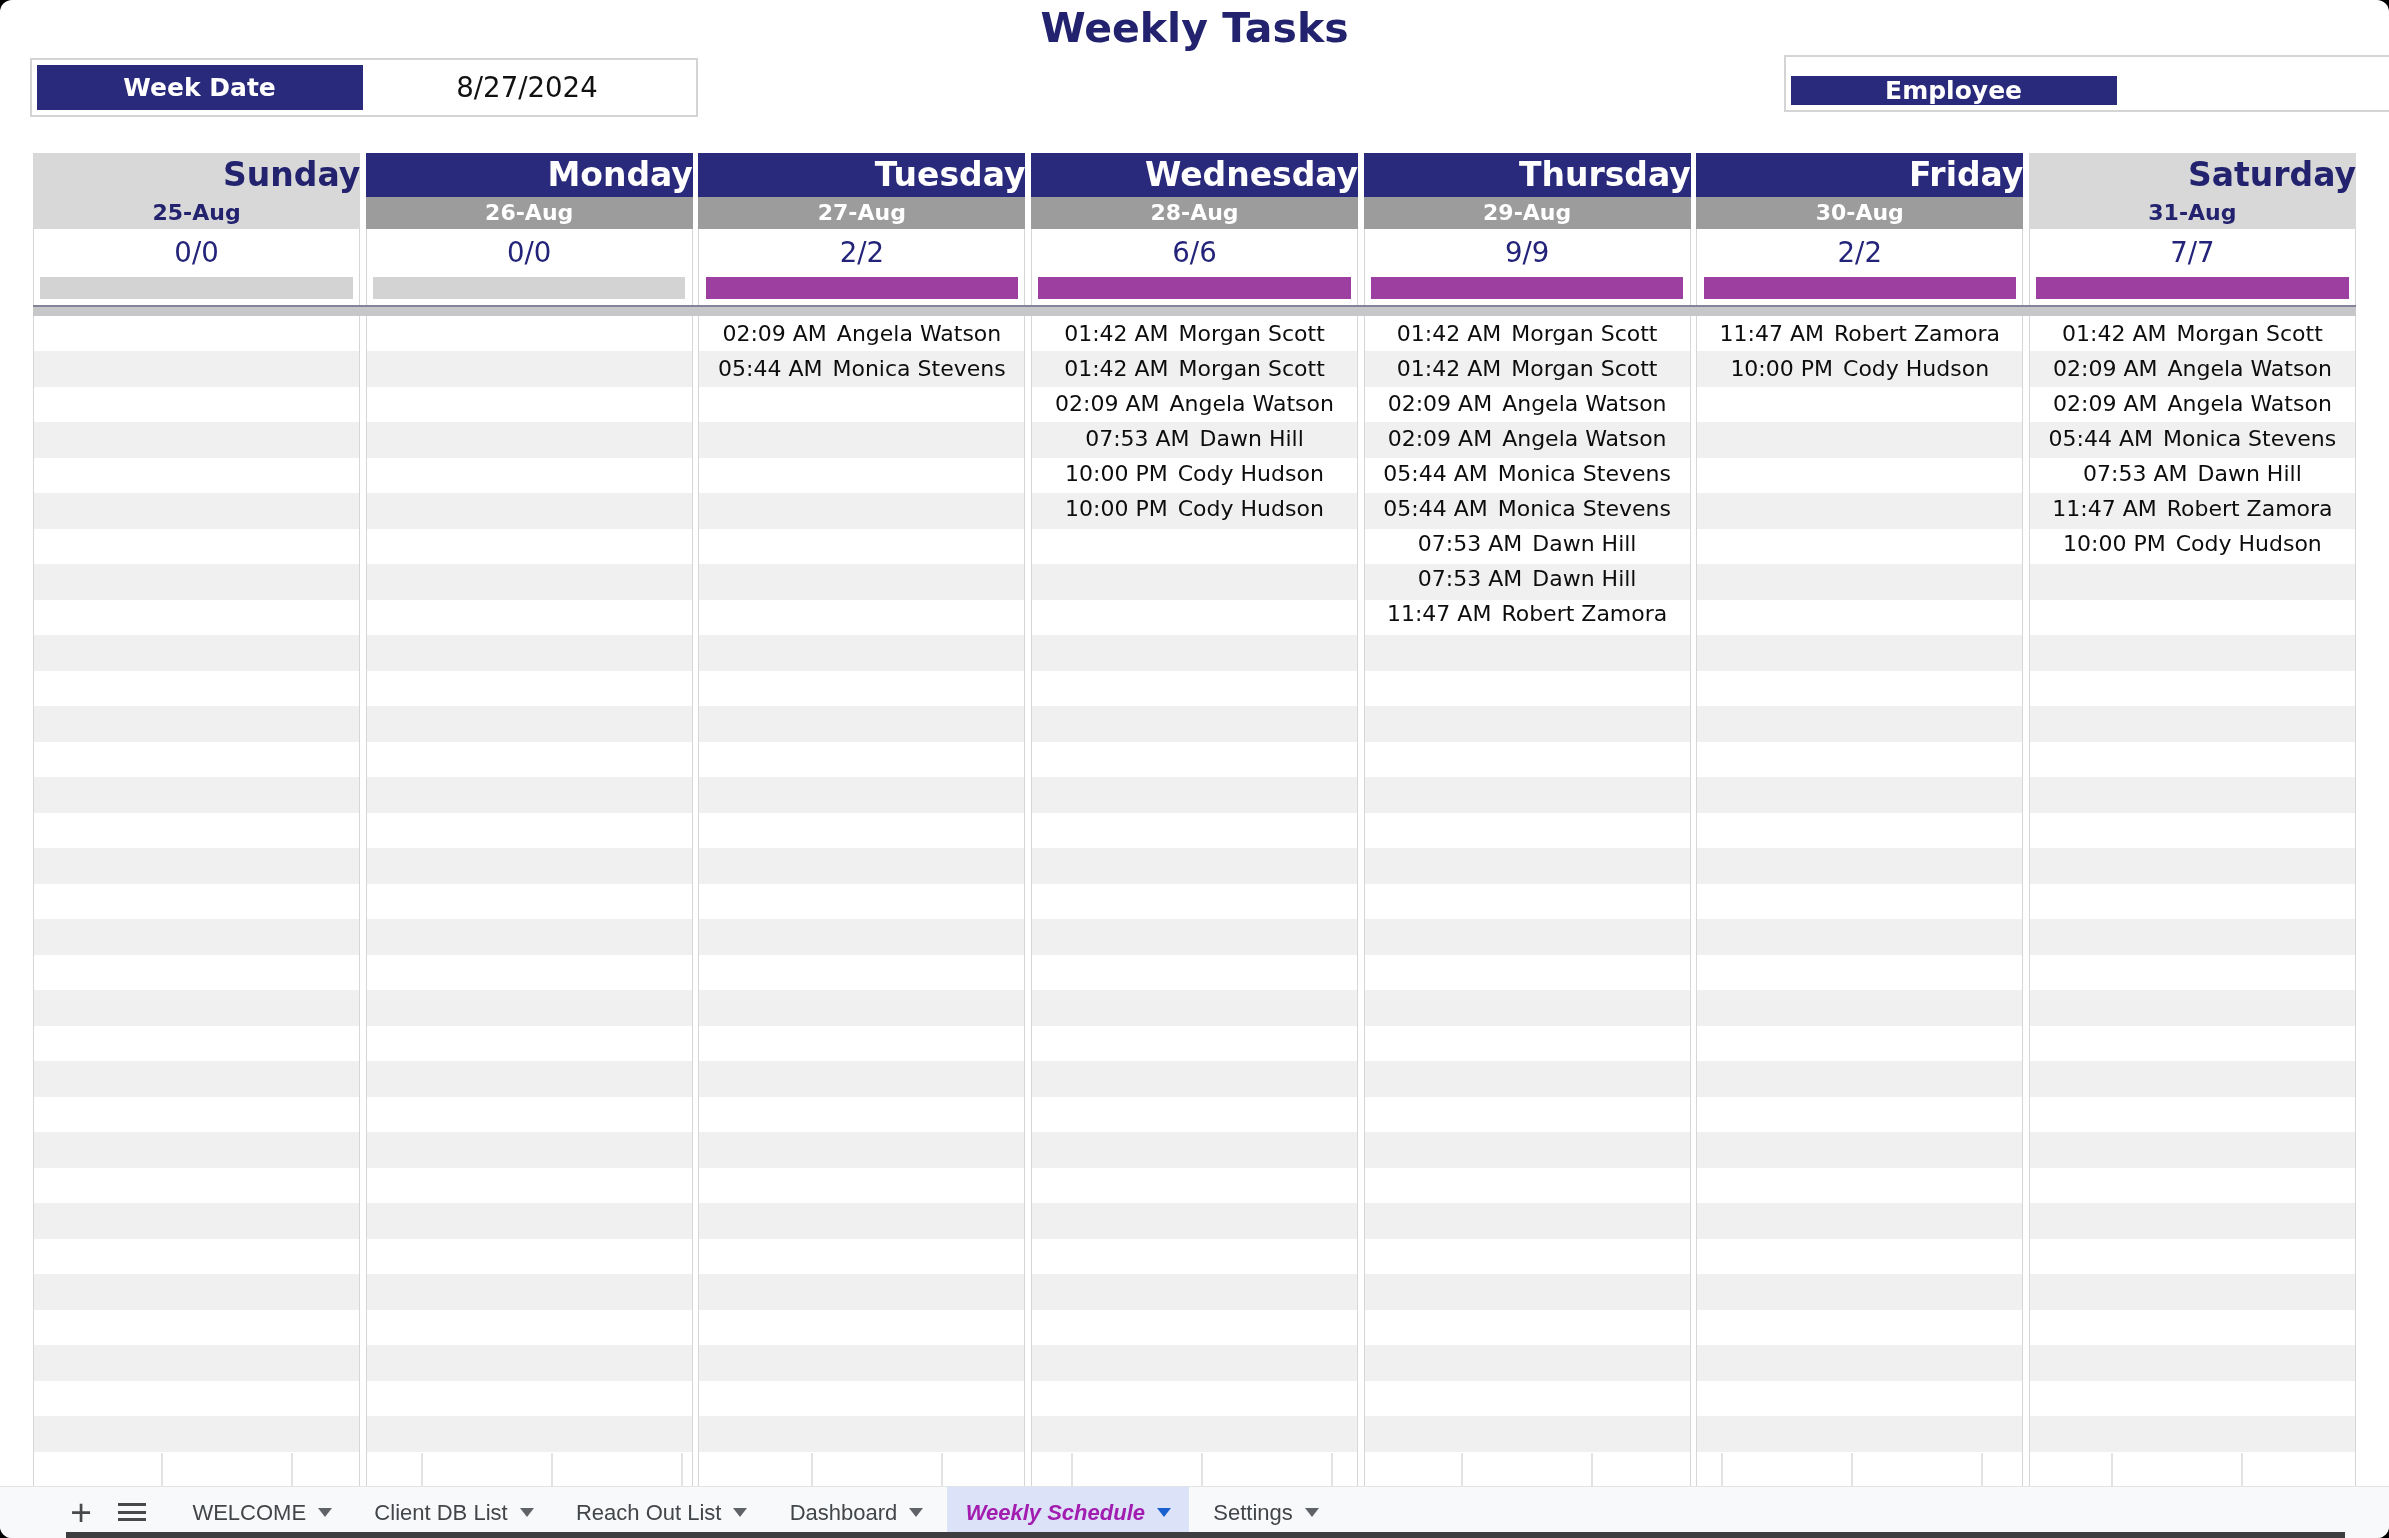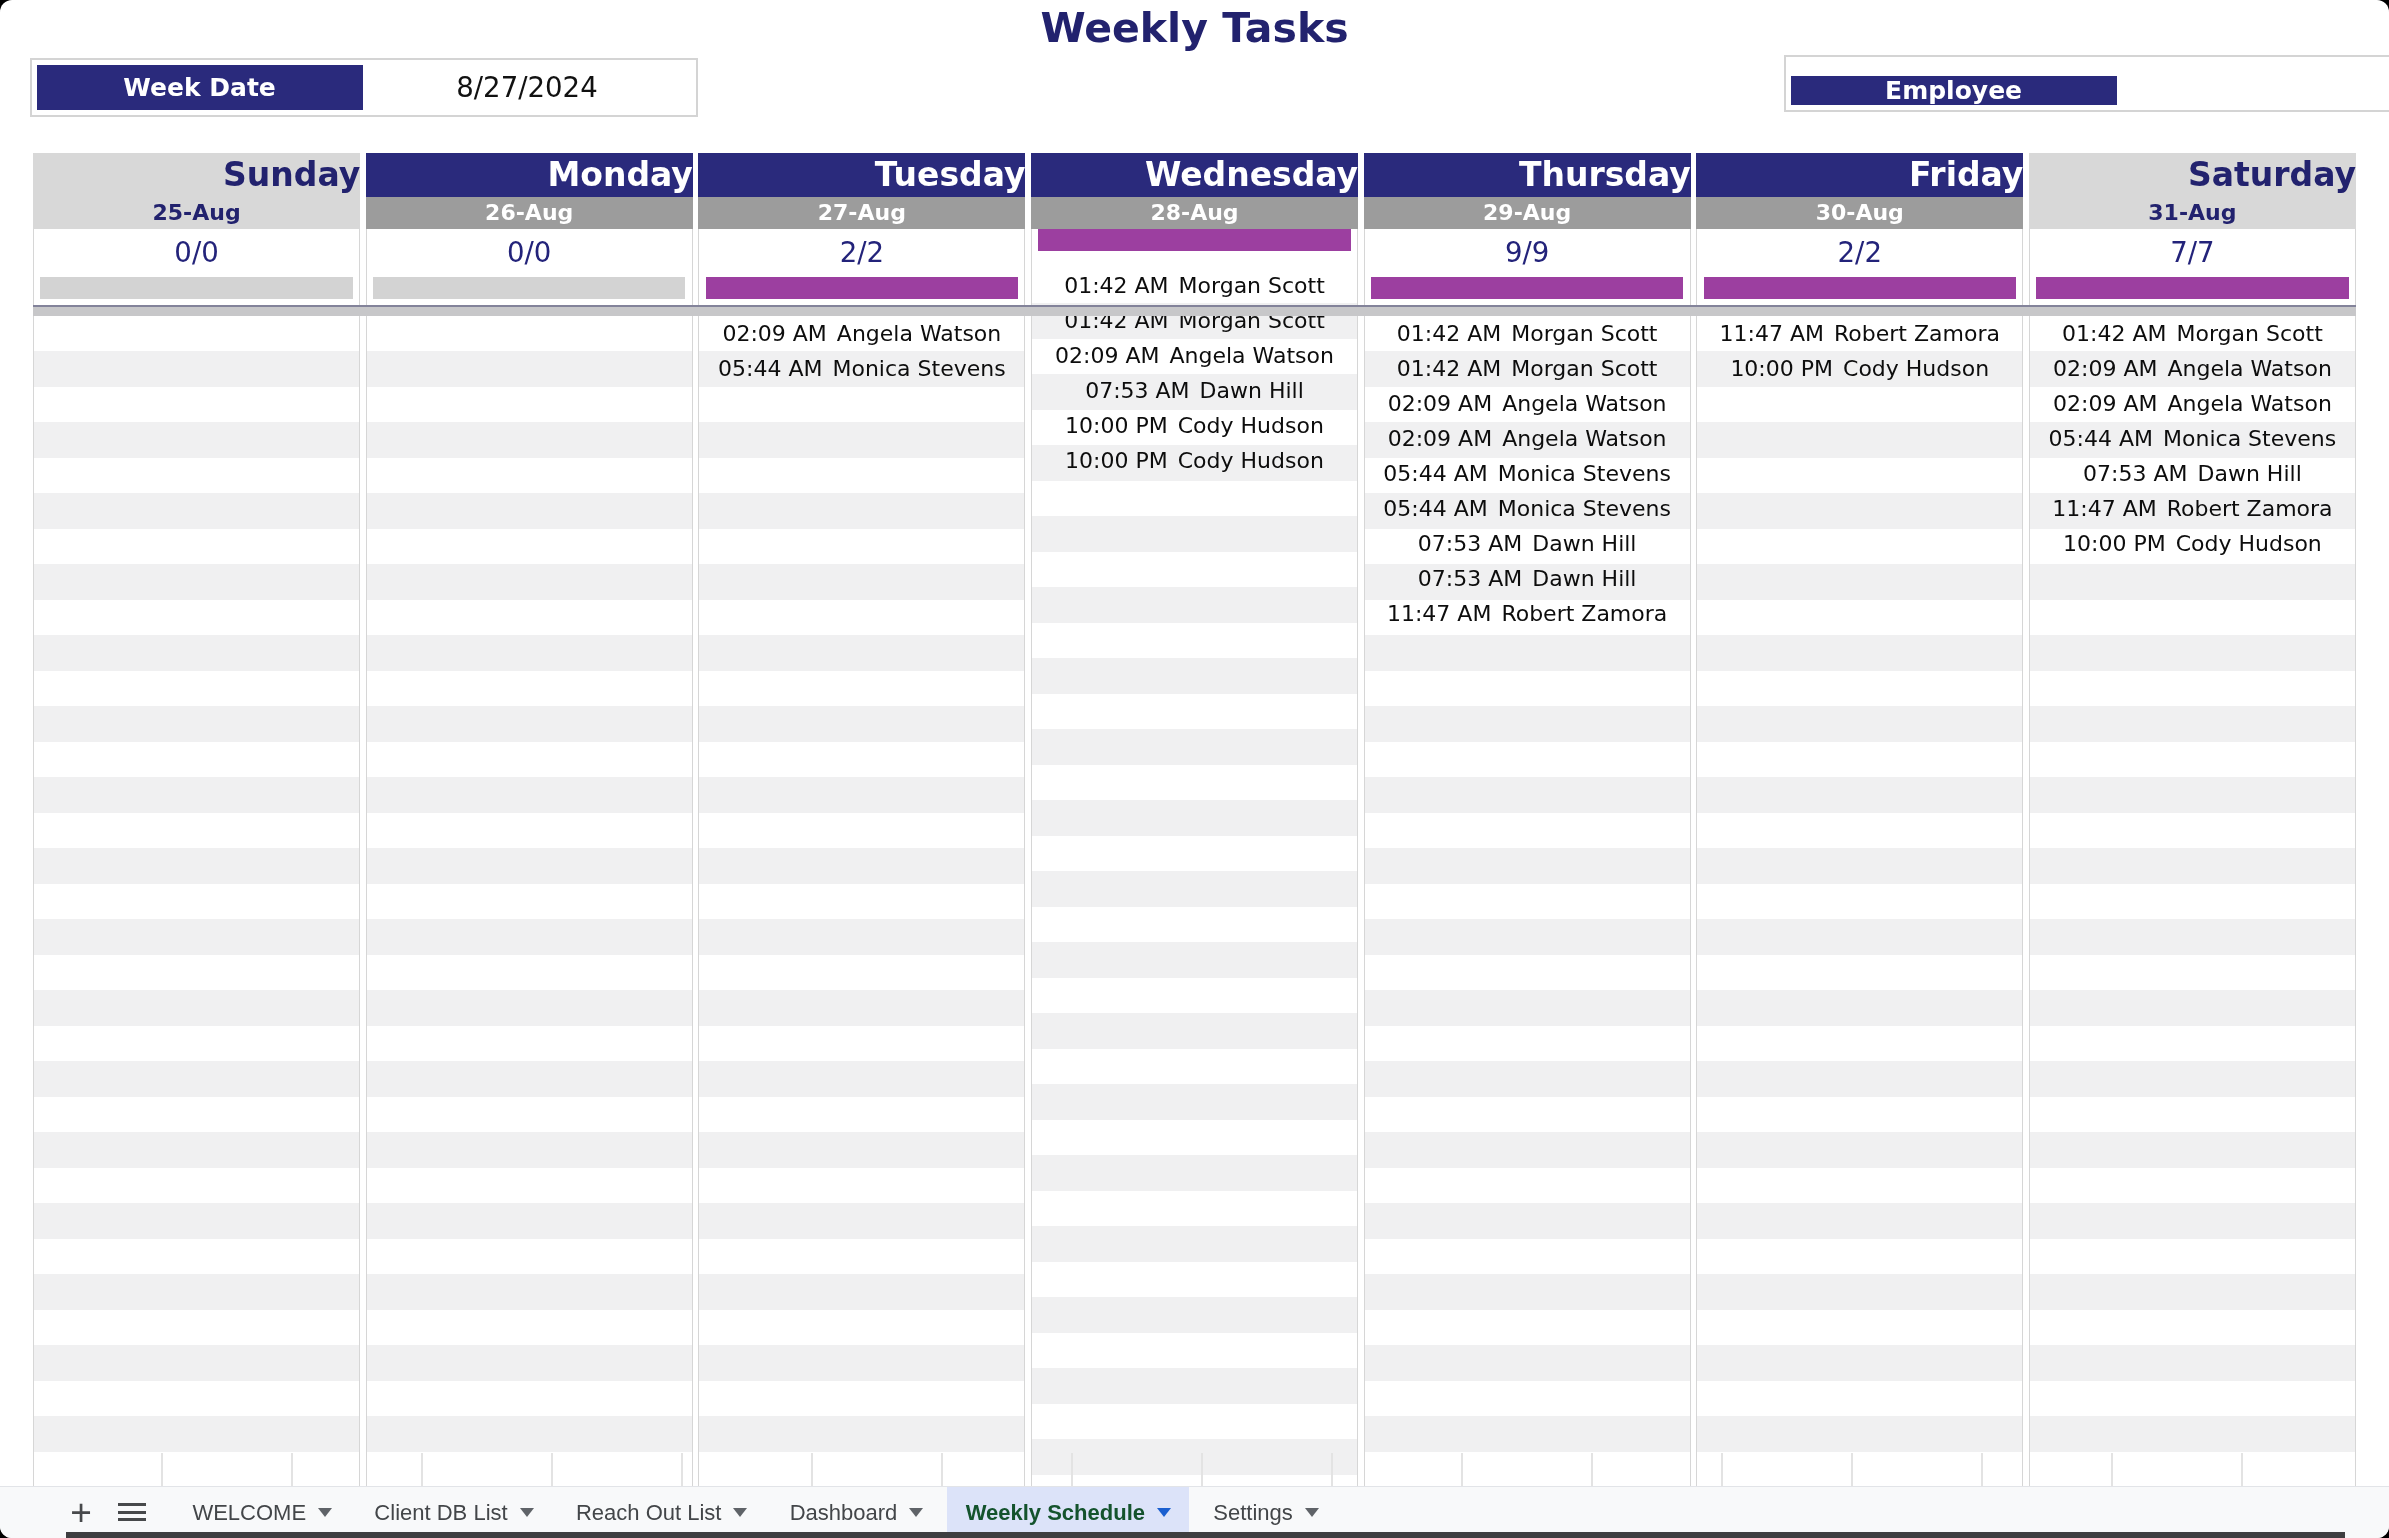--- a/index.html
+++ b/index.html
@@ -62,21 +62,21 @@
   .menu-btn{width:40px;height:40px;display:flex;align-items:center;justify-content:center;
             margin-left:11px;margin-right:22px;}
   .menu-glyph{width:27.6px;height:18.4px;
       background:repeating-linear-gradient(to bottom,#47494b 0 3.3px,transparent 3.3px 7.5px);}
   .tabs{display:flex;align-items:stretch;height:100%;}
   .tab{display:flex;align-items:center;gap:12px;padding:0 18.4px;margin-right:5.5px;height:100%;
        font-size:22px;color:#434649;background:transparent;border:none;cursor:default;}
   .tab-arrow{width:0;height:0;border-left:7.4px solid transparent;border-right:7.4px solid transparent;
              border-top:9.2px solid #5f6368;}
   .tab.active{background:#dce3f9;}
-  .tab.active .tab-label{color:#14532d;font-weight:700;}
+  .tab.active .tab-label{color:#a21caf;font-weight:700;font-style:italic;}
   .tab.active .tab-arrow{border-top-color:#1a5fd0;}
   .hscrollbar{position:absolute;left:66px;right:44px;bottom:0;height:6.4px;background:#3e3e40;z-index:4;}
 </style>
 </head>
 <body>
 
 <div class="canvas">
   <div class="card">
 
     <div class="page-title">Weekly Tasks</div>
@@ -129,20 +129,21 @@
                 <span>Monica Stevens</span>
               </div>
             </div>
     </div>
   </div>
 
   <div class="day-col">
     <div class="day-name">Wednesday</div>
     <div class="day-date">28-Aug</div>
     <div class="day-lower">
+      <div class="day-count">6/6</div>
       <div class="day-bar filled"></div>
       <div class="day-body">
               <div class="task">
                 <span>01:42 AM</span>
                 <span>Morgan Scott</span>
               </div>
               <div class="task">
                 <span>01:42 AM</span>
                 <span>Morgan Scott</span>
               </div>

